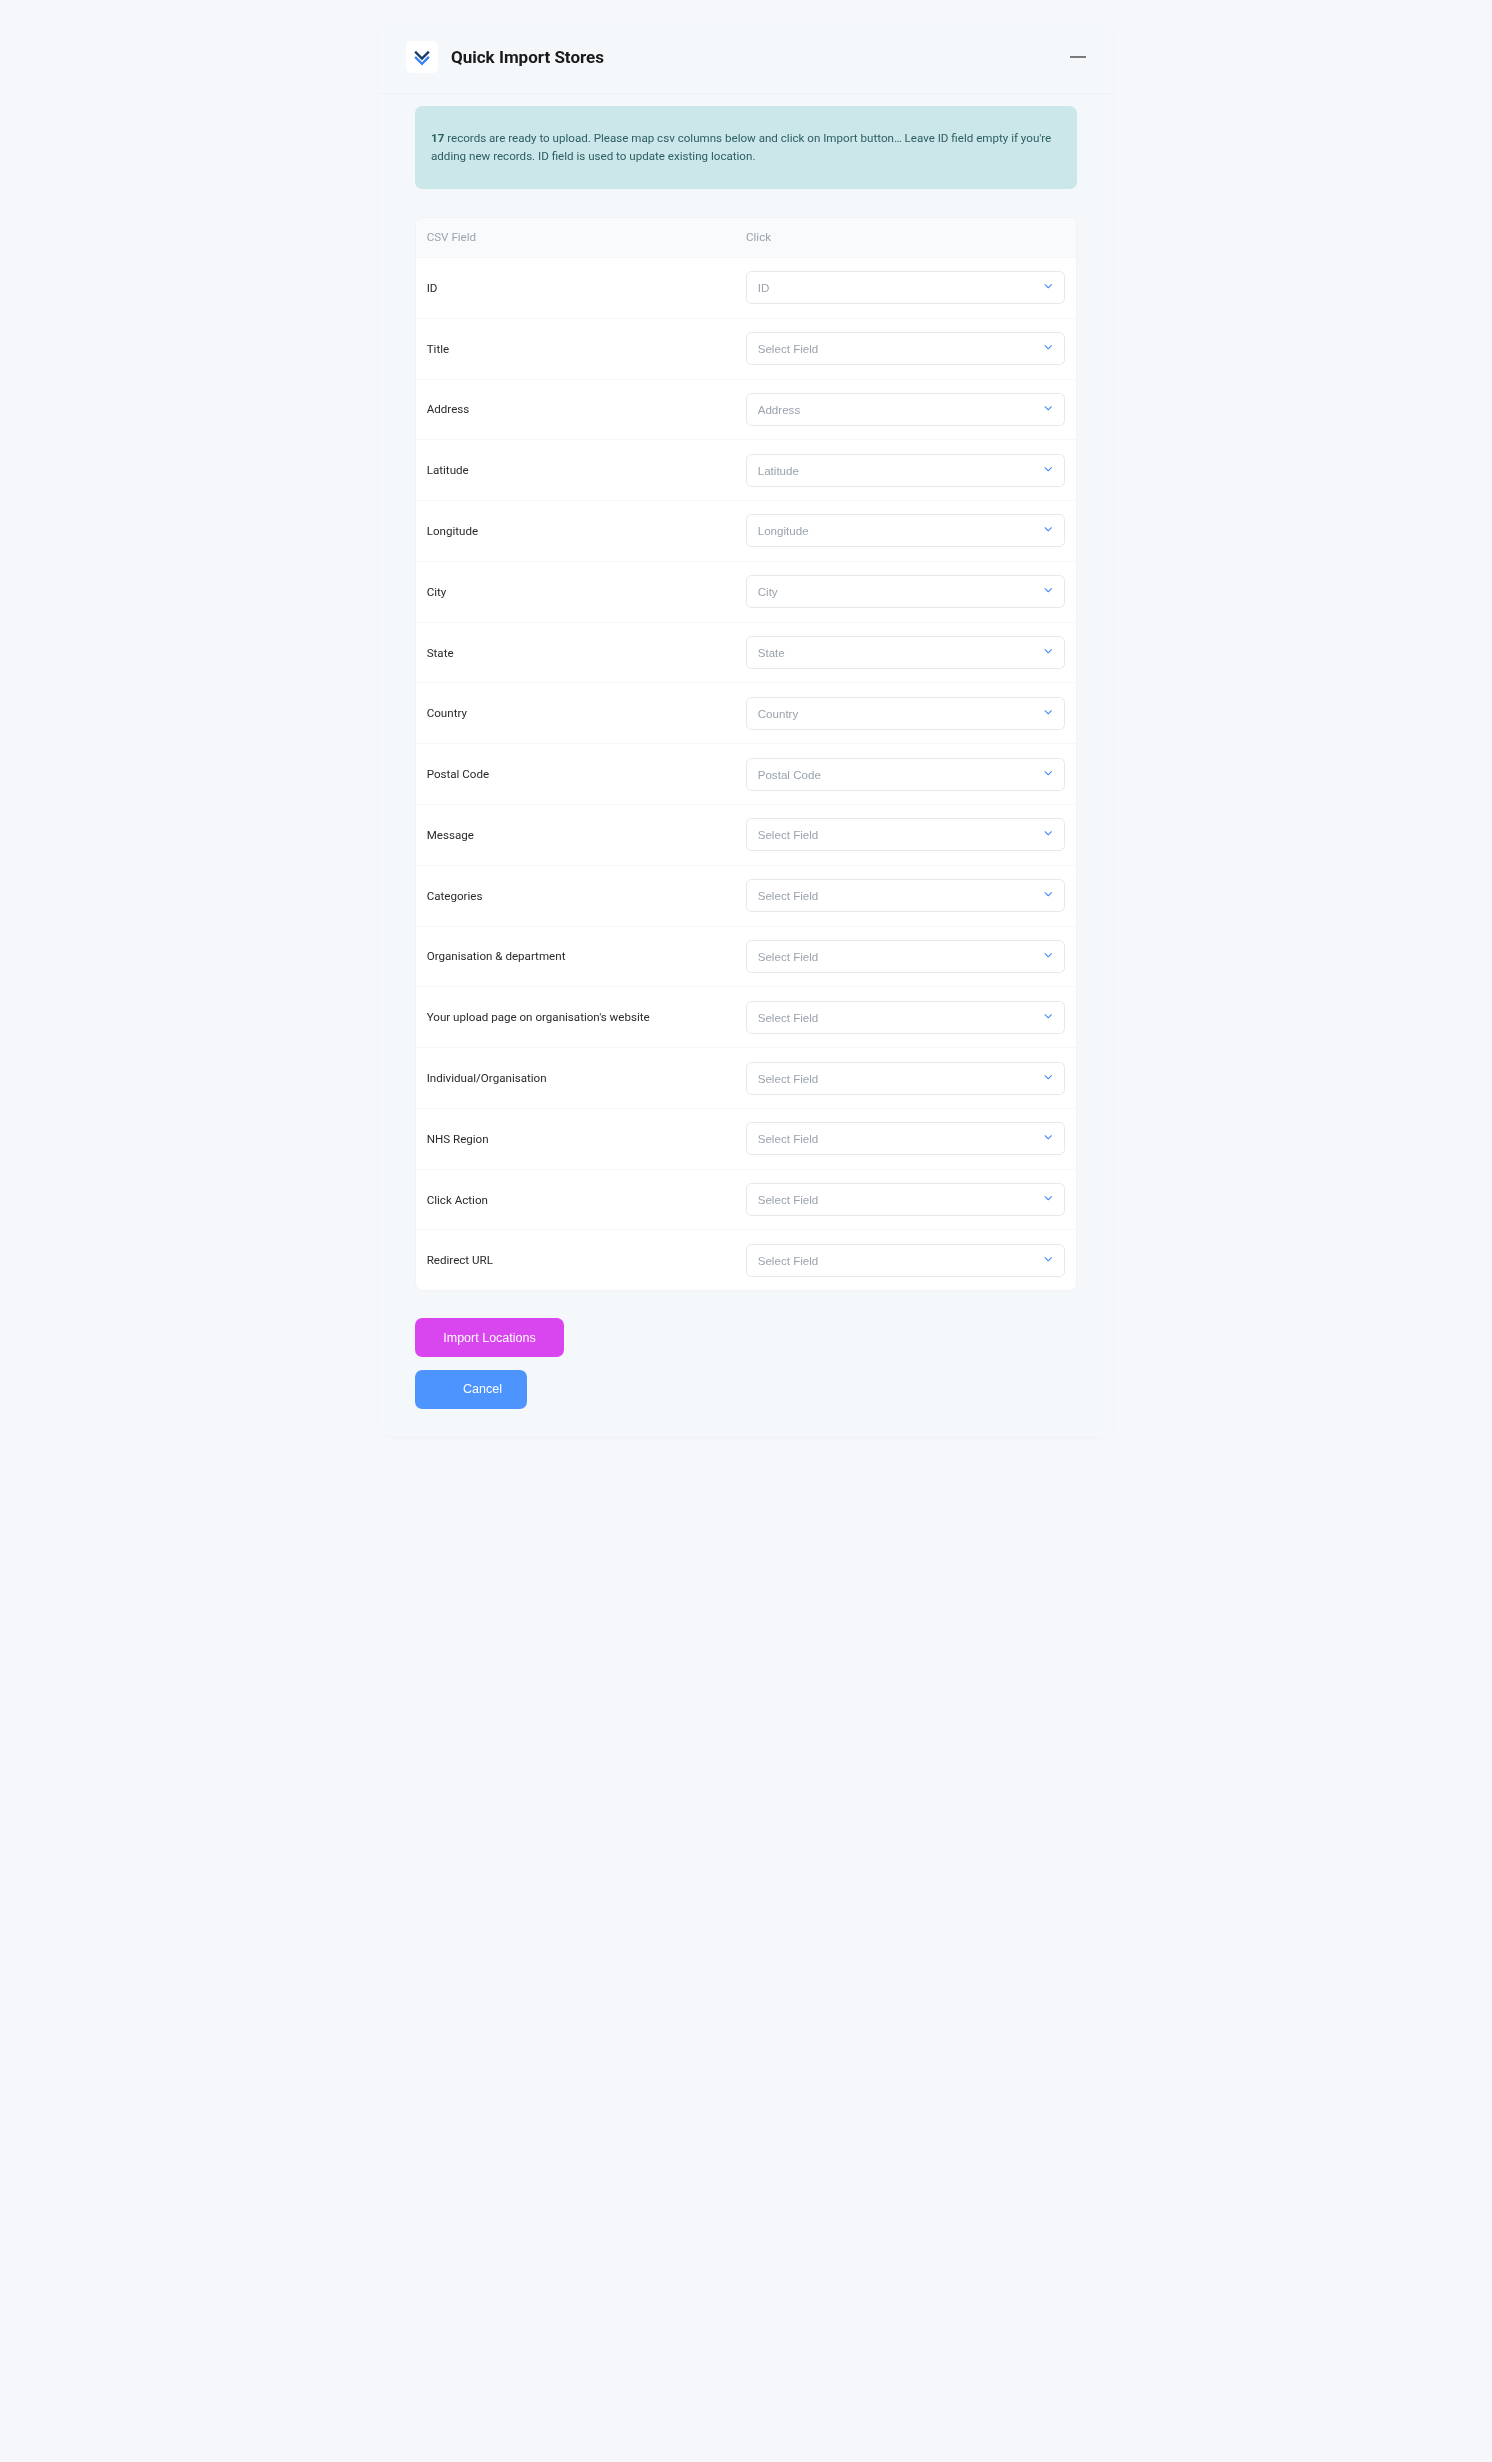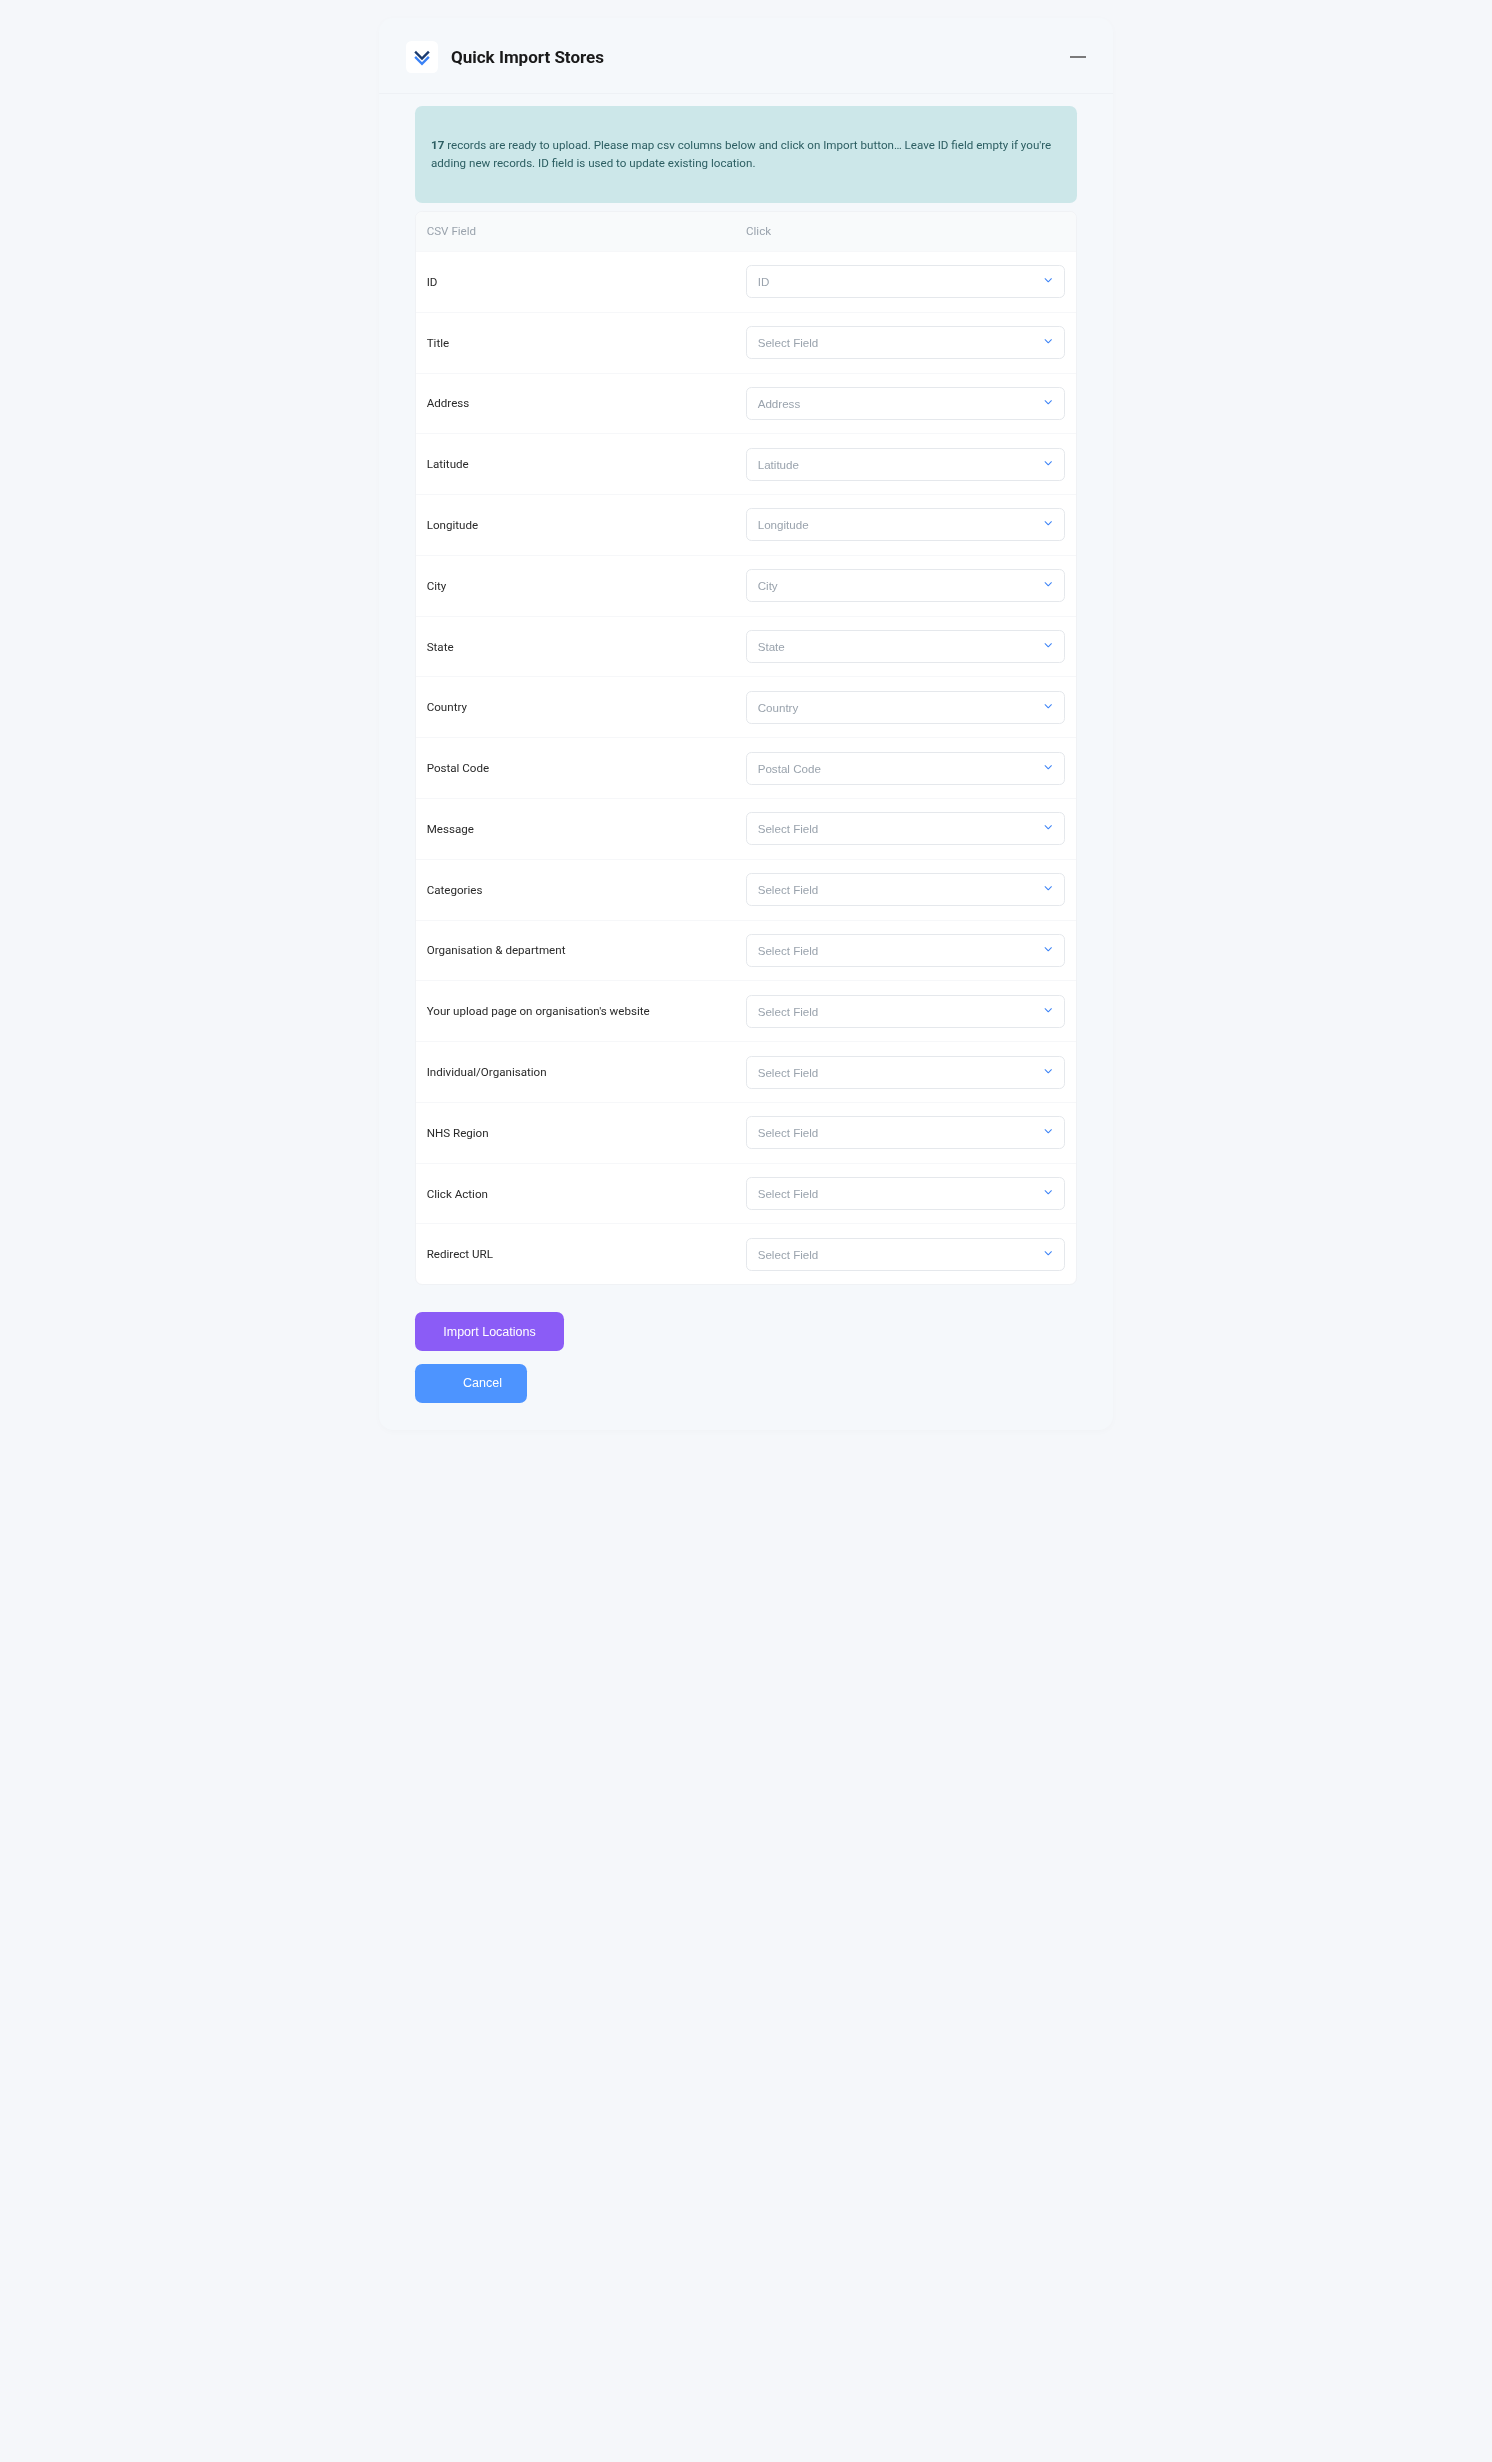--- a/index.html
+++ b/index.html
@@ -57,25 +57,25 @@
       background: #7a7a7a;
       border: none;
       cursor: pointer;
     }
     .modal-body {
       padding: 12.5px 36px 27px 36px;
     }
     .info-banner {
       background: #cce7e9;
       border-radius: 7.2px;
-      padding: 31px 16px;
+      padding: 24px 16px;
       font-size: 11.6px;
       color: #2c5e62;
       line-height: 1.5;
-      margin-bottom: 8px;
+      margin-bottom: 28px;
     }
     .info-banner strong {
       font-weight: 700;
     }
     .mapping-table {
       background: #fff;
       border-radius: 7.2px;
       overflow: hidden;
       border: 0.9px solid #f0f2f5;
     }
@@ -144,21 +144,21 @@
       border: none;
       border-radius: 7.2px;
       padding: 12.5px 25px;
       font-size: 12.5px;
       font-weight: 500;
       cursor: pointer;
       color: #fff;
       background: #4a90ff;
     }
     .btn-import {
-      background: #8b5cf6;
+      background: #d946ef;
       min-width: 149px;
     }
     .btn-cancel {
       background: #4d94ff;
       min-width: 97px;
       padding-left: 48px;
     }
   </style>
 </head>
 <body>

